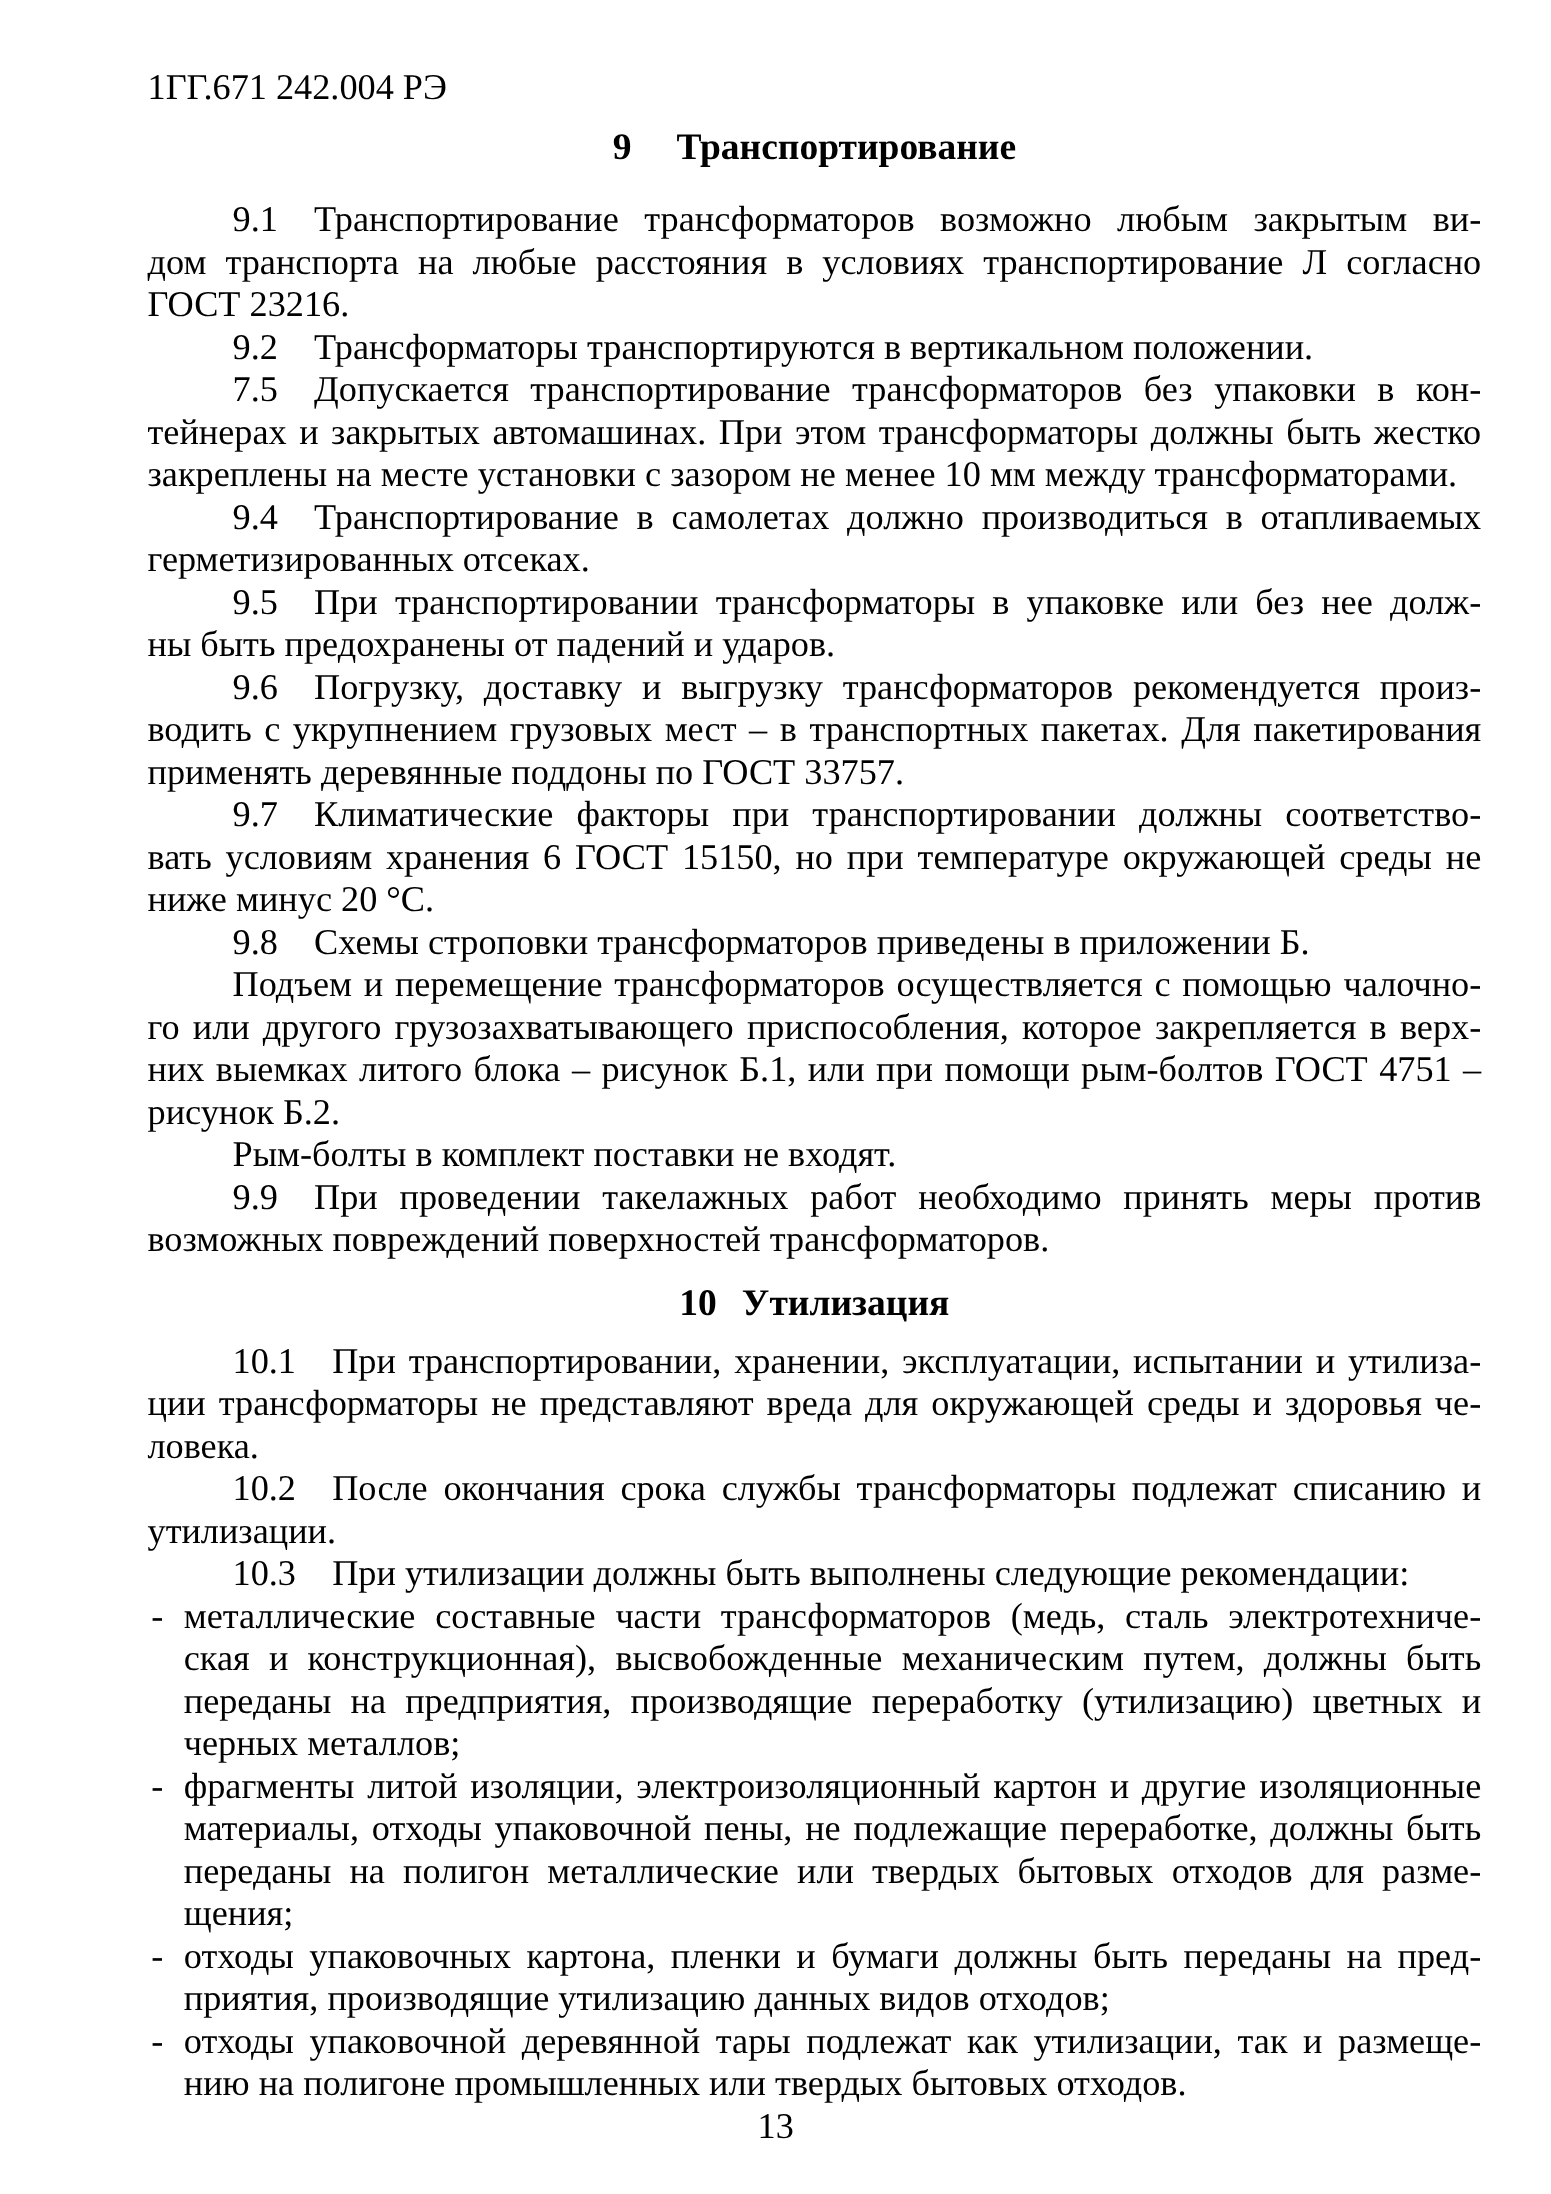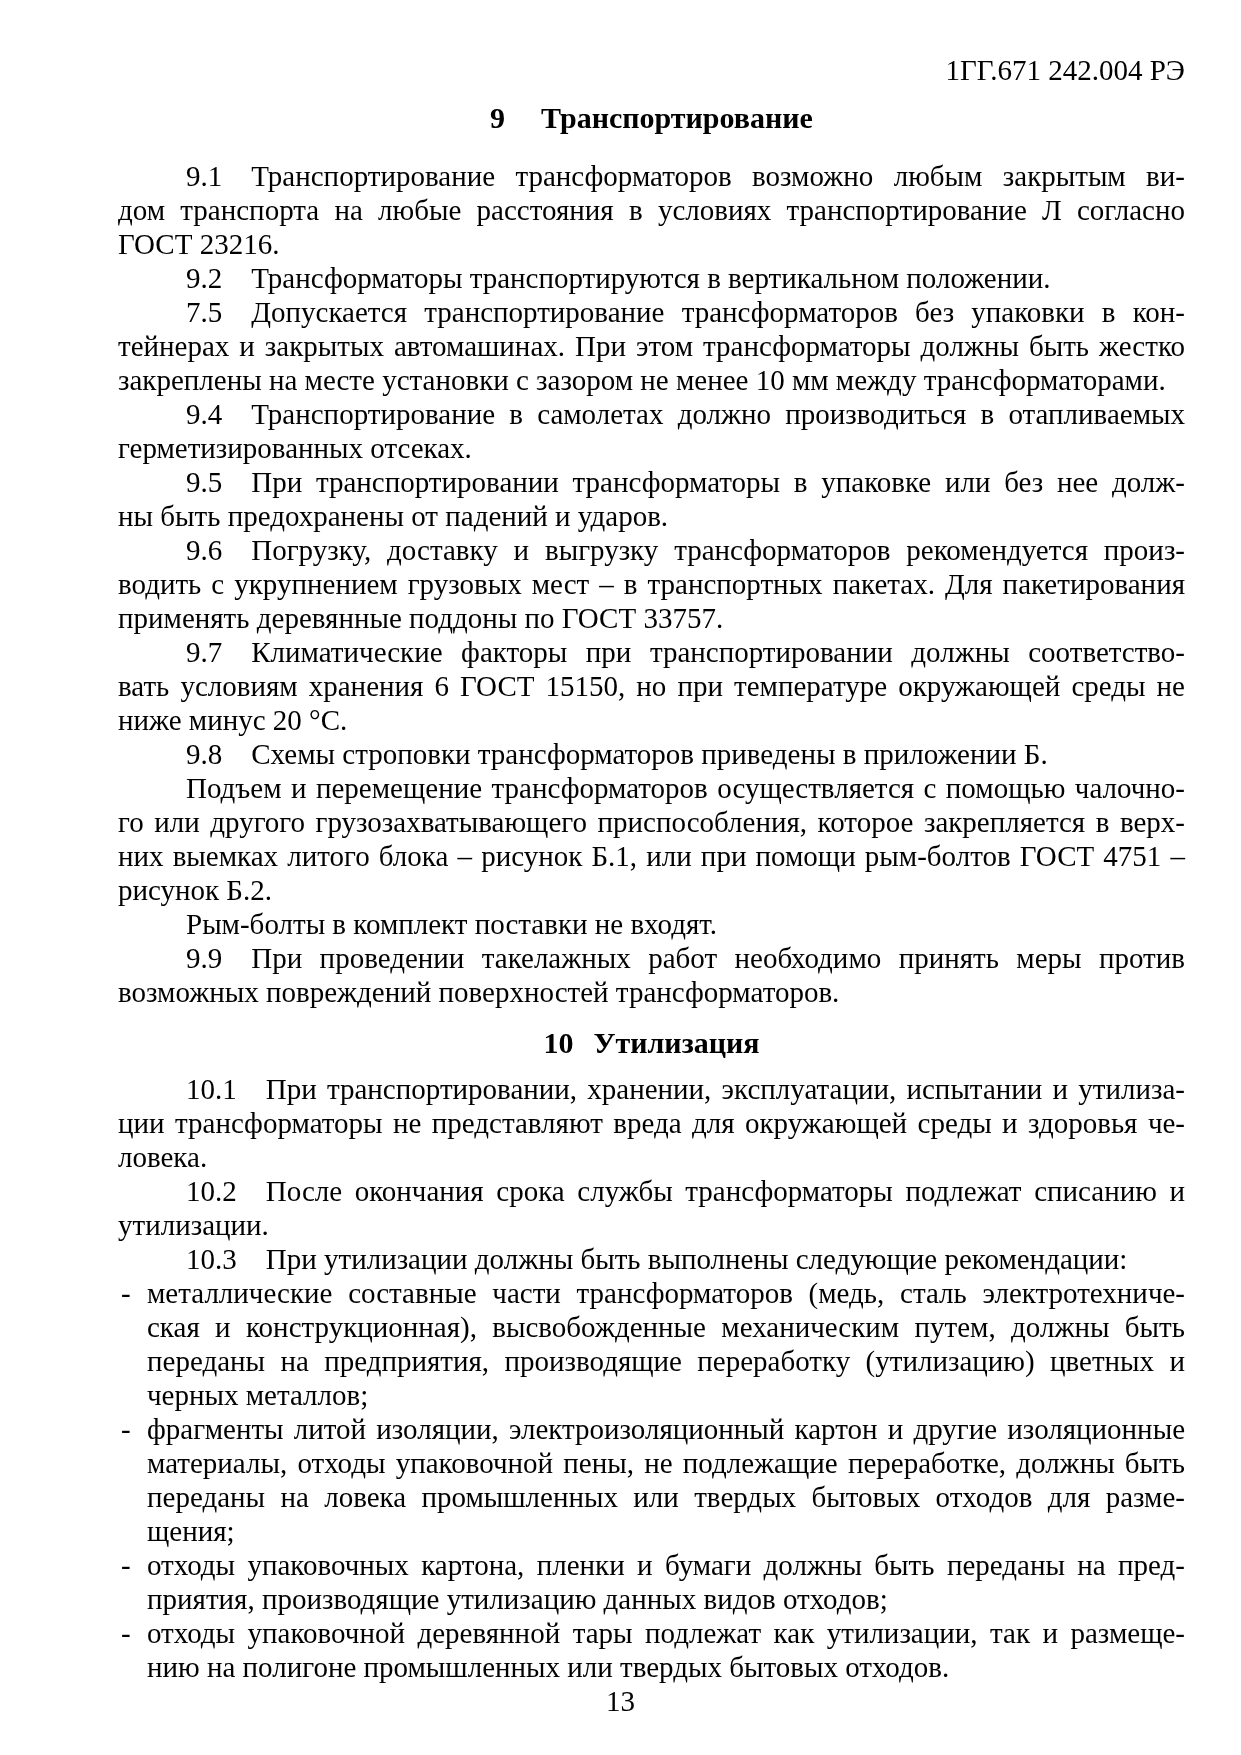--- a/index.html
+++ b/index.html
@@ -15,21 +15,21 @@
     overflow: hidden;
   }
   .content {
     position: absolute;
     left: 118px;
     top: 0;
     width: 1067px;
   }
   .doc-number {
     padding-top: 53px;
-    text-align: right;
+    text-align: left;
   }
   .heading {
     text-align: center;
     font-weight: bold;
     font-size: 30px;
   }
   .h9 { margin-top: 14px; }
   .h9 .h-num { margin-right: 36px; }
   .h10 { margin-top: 17px; margin-bottom: 12px; }
   .h10 .h-num { margin-right: 20px; }
@@ -137,21 +137,21 @@
           <span class="dash">-</span>
           <div class="jline">металлические составные части трансформаторов (медь, сталь электротехниче-</div>
           <div class="jline">ская и конструкционная), высвобожденные механическим путем, должны быть</div>
           <div class="jline">переданы на предприятия, производящие переработку (утилизацию) цветных и</div>
           <div class="jline last">черных металлов;</div>
         </div>
         <div class="bullet">
           <span class="dash">-</span>
           <div class="jline">фрагменты литой изоляции, электроизоляционный картон и другие изоляционные</div>
           <div class="jline">материалы, отходы упаковочной пены, не подлежащие переработке, должны быть</div>
-          <div class="jline">переданы на ловека промышленных или твердых бытовых отходов для разме-</div>
+          <div class="jline">переданы на полигон металлические или твердых бытовых отходов для разме-</div>
           <div class="jline last">щения;</div>
         </div>
         <div class="bullet">
           <span class="dash">-</span>
           <div class="jline">отходы упаковочных картона, пленки и бумаги должны быть переданы на пред-</div>
           <div class="jline last">приятия, производящие утилизацию данных видов отходов;</div>
         </div>
         <div class="bullet">
           <span class="dash">-</span>
           <div class="jline">отходы упаковочной деревянной тары подлежат как утилизации, так и размеще-</div>

